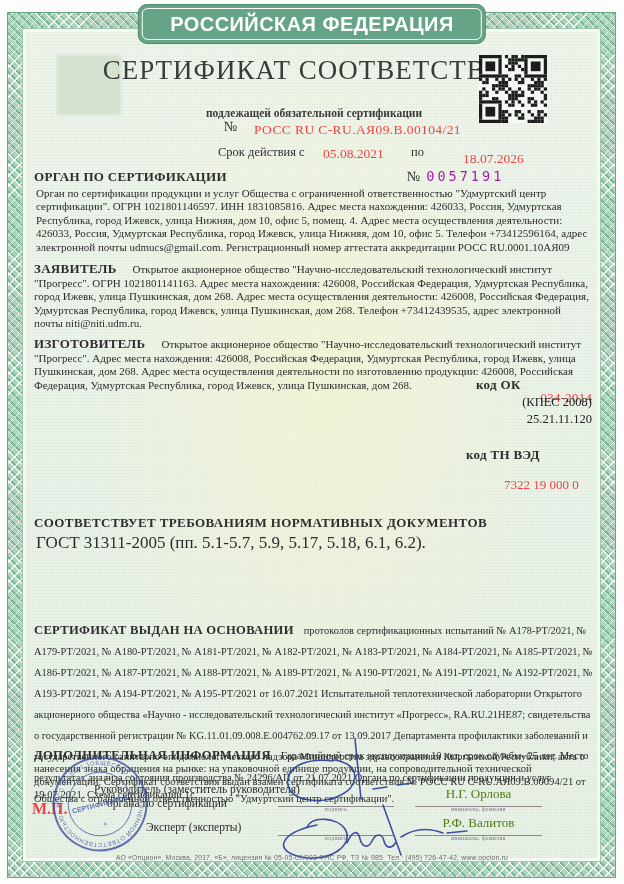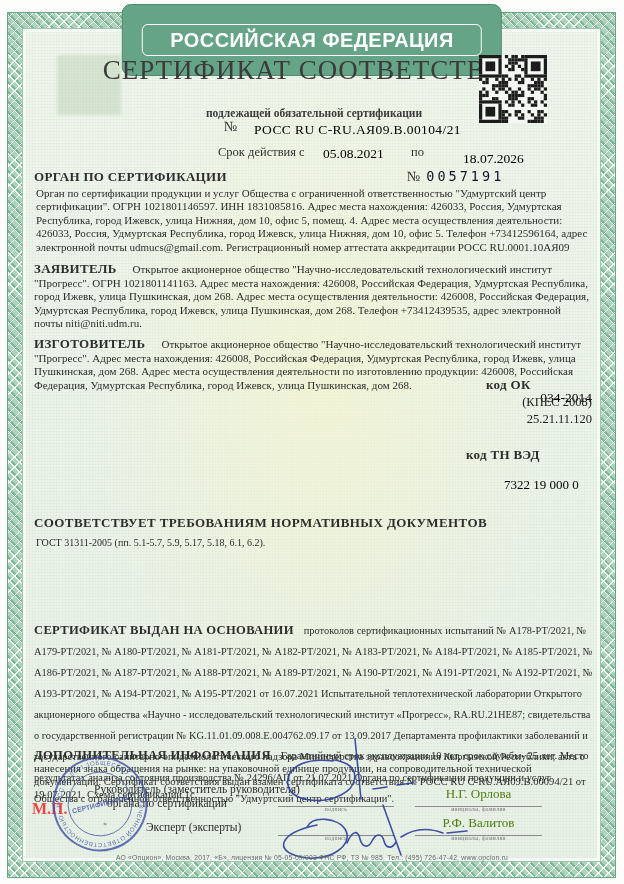--- a/index.html
+++ b/index.html
@@ -18,68 +18,68 @@
       radial-gradient(ellipse at 52% 44%, rgba(247,245,198,.55), rgba(247,245,198,0) 55%),
       repeating-linear-gradient(0deg, rgba(110,160,125,.055) 0 1px, rgba(0,0,0,0) 1px 3px),
       repeating-linear-gradient(90deg, rgba(110,160,125,.045) 0 1px, rgba(0,0,0,0) 1px 3px),
       linear-gradient(#eff5ec,#e9f1e7);
     box-shadow:0 0 0 3px #f6faf6, 0 0 0 4px #9cc7ab;}
   .watermark{position:absolute;left:57px;top:55px;width:64px;height:60px;
     background:rgba(158,188,146,.30);filter:blur(1.5px);}
 
   
   .banner{position:absolute;top:4px;left:50%;transform:translateX(-50%);
-    background:#66a487;border:1px solid #4e8a6e;border-radius:9px;padding:19px;}
+    background:#66a487;border:1px solid #4e8a6e;border-radius:9px;padding:3px;}
   .banner-inner{border:1.6px solid #ffffff;border-radius:6px;padding:3px 20px;}
   .banner-text{font-family:"Liberation Sans", sans-serif;font-weight:700;font-size:21px;
     letter-spacing:.5px;color:#ffffff;white-space:nowrap;display:inline-block;transform:scaleX(.95);}
 
   .title{position:absolute;left:84px;top:55px;width:460px;text-align:center;
     font-size:27px;letter-spacing:1px;color:#3b3b3b;}
   .subtitle{position:absolute;left:84px;width:460px;text-align:center;
     font-weight:700;font-size:11.5px;color:#3b3b3b;}
   .sub1{top:92px;} .sub2{top:107px;}
 
   .qr{position:absolute;left:479px;top:54px;width:68px;height:70px;}
 
   .lbl{position:absolute;font-size:12.5px;color:#333;}
-  .val{position:absolute;font-size:13.5px;color:#000000;}
+  .val{position:absolute;font-size:13.5px;color:#ef4444;}
   #no-label{left:224px;top:119px;font-size:14px;}
   #no-value{left:254px;top:122px;letter-spacing:.4px;}
   #validity-label{left:218px;top:145px;}
   #valid-from{left:323px;top:146px;}
   #to-label{left:411px;top:145px;}
   #valid-to{left:463px;top:151px;}
 
   .sec-head{font-weight:700;font-size:13px;letter-spacing:.3px;color:#2e2e2e;}
   .sec-head.block{position:absolute;}
   #organ-head{left:34px;top:169px;}
   .blank-no{position:absolute;left:407px;top:168px;font-size:14px;color:#333;}
   .blank-no .digits{font-family:"DejaVu Sans Mono", monospace;font-size:13.5px;
-    letter-spacing:3px;color:#0f172a;margin-left:6px;}
+    letter-spacing:3px;color:#a21caf;margin-left:6px;}
 
   .body-text{position:absolute;font-size:11px;line-height:13.4px;color:#2c2c2c;text-align:left;}
   #organ-text{left:36px;top:187px;width:556px;}
   .para{position:absolute;font-size:11px;line-height:13.6px;color:#2c2c2c;}
   .para .sec-head{margin-right:16px;font-size:13px;}
   #applicant{left:34px;top:251px;width:558px;}
   #manufacturer{left:34px;top:326px;width:558px;}
 
-  #code-ok-label{left:476px;top:377px;margin-left:10px;}
+  #code-ok-label{left:476px;top:377px;}
   #code-ok-value{left:510px;top:390px;width:82px;text-align:right;}
 
   #product{left:34px;top:395px;width:450px;}
   .right-col{position:absolute;width:120px;text-align:right;font-size:12.5px;color:#222;}
   #kpes-label{left:472px;top:395px;}
   #kpes-code{left:472px;top:412px;}
   #tnved-label{left:466px;top:447px;}
   #tnved-code{left:504px;top:477px;font-size:13px;}
 
   #compliance-head{left:34px;top:515px;letter-spacing:.4px;}
-  #compliance-text{left:36px;top:536px;width:540px;font-size:10px;}
+  #compliance-text{left:36px;top:536px;width:540px;font-size:17px;}
 
   #basis{left:34px;top:610px;width:560px;font-size:10.4px;line-height:21px;}
   #basis .sec-head{font-size:12.6px;margin-right:10px;}
   #addinfo{left:34px;top:738px;width:560px;font-size:10.6px;line-height:13px;}
   #addinfo .sec-head{font-size:12.6px;margin-right:10px;}
 
   .role{position:absolute;font-size:11.5px;color:#2c2c2c;}
   #role1a{left:94px;top:783px;}
   #role1b{left:107px;top:797px;}
   #role2{left:120px;top:821px;margin-left:26px;}

